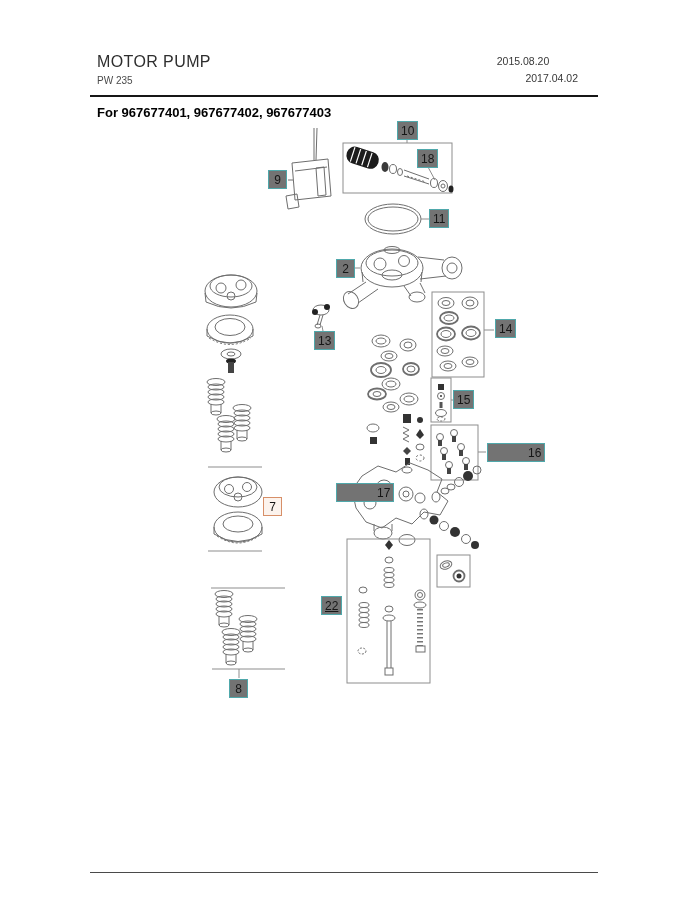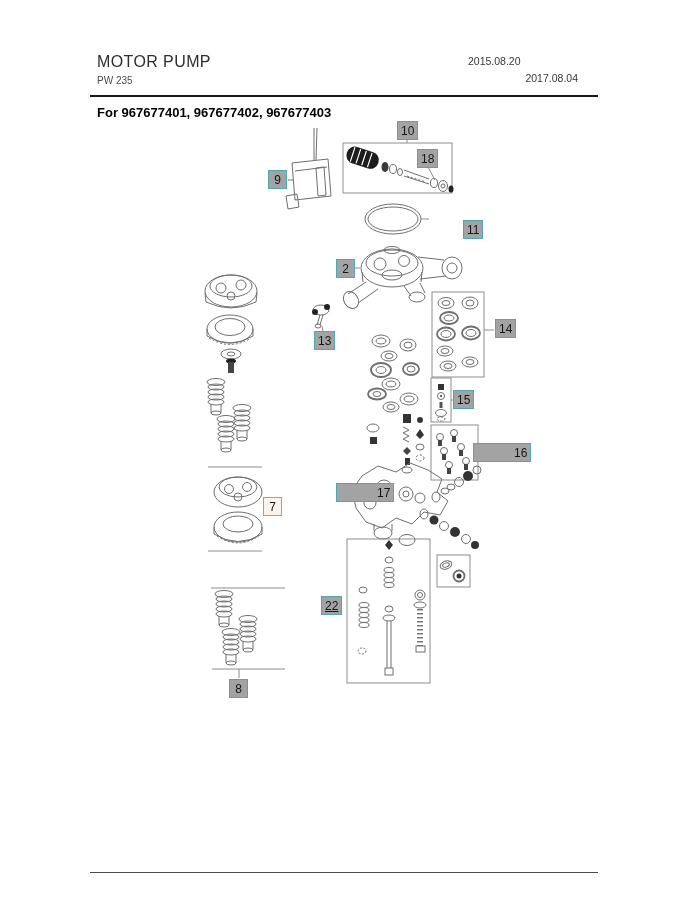--- a/index.html
+++ b/index.html
@@ -1,46 +1,46 @@
 <!DOCTYPE html>
 <html><head>
 <meta charset="utf-8">
 <style>
   html,body { margin:0; padding:0; background:#ffffff; }
   body { width:688px; height:900px; font-family:"Liberation Sans", sans-serif; }
   .page { position:relative; width:688px; height:900px; background:#fff; overflow:hidden; }
 
   .doc-title { position:absolute; left:97px; top:53px; font-size:16px; color:#2e2e2e; letter-spacing:.4px; }
   .doc-model { position:absolute; left:97px; top:75px; font-size:10px; color:#4a4a4a; }
-  .doc-date-1 { position:absolute; left:468px; top:55px; width:110px; text-align:left; font-size:10.5px; color:#383838; }
+  .doc-date-1 { position:absolute; left:468px; top:55px; width:110px; text-align:center; font-size:10.5px; color:#383838; }
   .doc-date-2 { position:absolute; left:468px; top:72px; width:110px; text-align:right; font-size:10.5px; color:#383838; }
   .header-rule { position:absolute; left:90px; top:95px; width:508px; height:2px; background:#161616; }
   .applies-to { position:absolute; left:97px; top:105px; font-size:13px; font-weight:bold; color:#000000; }
   .footer-rule { position:absolute; left:90px; top:872px; width:508px; height:1px; background:#4a4a4a; }
 
   svg.art { position:absolute; left:0; top:0; }
 
   .callout {
     position:absolute; box-sizing:border-box;
     min-width:19px; height:19px; padding:3px 3px 0 3px;
-    border:1px solid #4FA8AB; background:#a3a3a3;
+    border:1px solid #4FA8AB; background:#737373;
     font-size:12px; line-height:13px; color:#161616; text-align:center;
     cursor:pointer;
   }
   .callout.orange { border-color:#D78F68; background:#FCF3ED; }
 </style>
 </head>
 <body>
 
 <div class="page">
 
   <div class="doc-title">MOTOR PUMP</div>
   <div class="doc-model">PW 235</div>
   <div class="doc-date-1">2015.08.20</div>
-  <div class="doc-date-2">2017.08.04</div>
+  <div class="doc-date-2">2017.04.02</div>
   <div class="header-rule"></div>
   <div class="applies-to">For 967677401, 967677402, 967677403</div>
 
   <svg class="art" width="688" height="900" viewBox="0 0 688 900" stroke="#6E6E6E" fill="none" stroke-width="1">
 
     <g>
       <line x1="314" y1="128" x2="314" y2="160"></line>
       <line x1="317" y1="128" x2="316" y2="160"></line>
       <polygon points="292,163 328,159 331,196 295,200"></polygon>
       <line x1="295" y1="171" x2="327" y2="167"></line>
@@ -362,24 +362,24 @@
       </g>
       <line x1="212" y1="669" x2="285" y2="669" stroke="#8d8d8d"></line>
       <line x1="239" y1="669" x2="239" y2="678" stroke="#8d8d8d"></line>
     </g>
   </svg>
 
   <div class="callout orange" style="left:263px; top:497px;">7</div>
   <div class="callout" style="left:229px; top:679px;">8</div>
   <div class="callout" style="left:268px; top:170px;">9</div>
   <div class="callout" style="left:397px; top:121px;">10</div>
-  <div class="callout" style="left:429px; top:220px;margin-left:34px;">11</div>
+  <div class="callout" style="left:429px; top:209px;">11</div>
   <div class="callout" style="left:336px; top:259px;">2</div>
   <div class="callout" style="left:314px; top:331px;">13</div>
   <div class="callout" style="left:495px; top:319px;">14</div>
   <div class="callout" style="left:453px; top:390px;">15</div>
-  <div class="callout" style="left:473px; top:443px;padding-left:40px;">16</div>
+  <div class="callout" style="left:487px; top:443px;padding-left:40px;">16</div>
   <div class="callout" style="left:336px; top:483px;padding-left:40px;">17</div>
   <div class="callout" style="left:321px; top:596px;text-decoration:underline;">22</div>
   <div class="callout" style="left:417px; top:149px;">18</div>
 
   <div class="footer-rule"></div>
 </div>
 
 </body></html>

